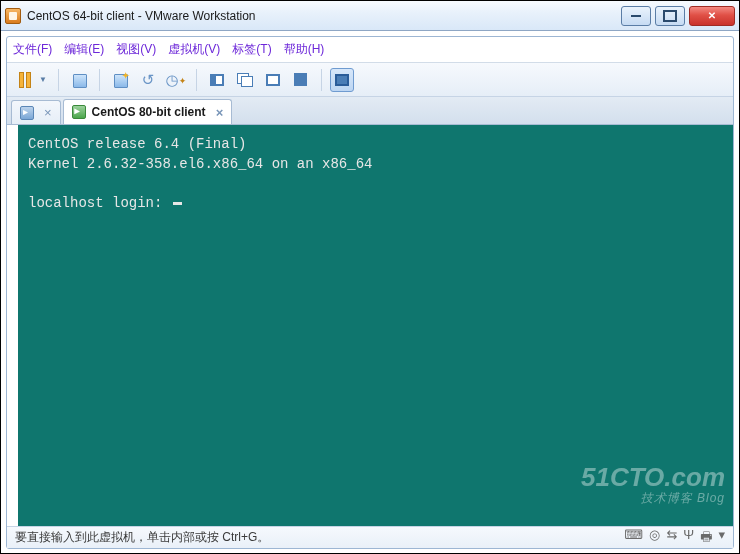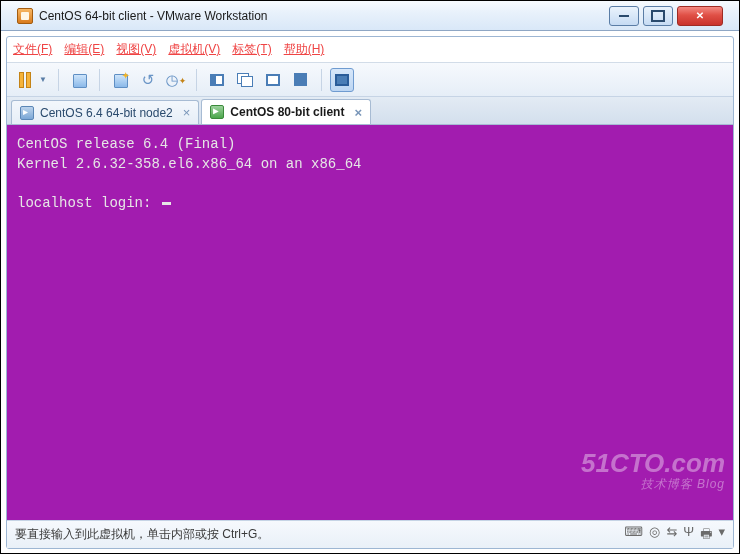--- a/index.html
+++ b/index.html
@@ -12,21 +12,21 @@
     overflow: hidden;
     border: 1px solid #000;
   }
   
   .titlebar {
     height: 30px;
     background: linear-gradient(#f7fbff, #e8f1fb 40%, #d9e8f8);
     border-bottom: 1px solid #8ea6c4;
     display: flex;
     align-items: center;
-    padding: 0 16px;
+    padding: 0 4px;
   }
   .titlebar .app-icon {
     width: 16px; height: 16px;
     background: linear-gradient(#f7b764, #d97b1d);
     border: 1px solid #a35c10;
     border-radius: 2px;
     margin-right: 6px;
     position: relative;
   }
   .titlebar .app-icon::after {
@@ -73,23 +73,22 @@
     display: flex;
     flex-direction: column;
   }
   
   .menubar {
     height: 26px;
     display: flex;
     align-items: center;
     padding: 0 6px;
     gap: 12px;
-    color: #ef4444;
+    color: #6d28d9;
     border-bottom: 1px solid #d2dce8;
-    text-decoration: underline;
   }
   .menubar span { cursor: pointer; font-size:12px;}
   
   .toolbar {
     height: 34px;
     background: linear-gradient(#f6f9fd, #e6eef7);
     border-bottom: 1px solid #c6d4e5;
     display: flex;
     align-items: center;
     padding: 0 6px;
@@ -166,23 +165,24 @@
   }
   .tab .tab-icon.inactive {
     background: linear-gradient(#bcd3ec,#7ba7d6);
     border-color:#5a86b6;
   }
   .tab .tab-close { color:#7895b8; font-size:13px; cursor:pointer; margin-left:4px;}
 
   
   .term-area {
     flex: 1;
-    background: #a21caf;
+    background: #0f766e;
     position: relative;
     overflow: hidden;
+    margin-left: 11px;
   }
   .term {
     font-family: "Courier New", monospace;
     font-size: 14px;
     color: #e6e6e6;
     padding: 10px 10px;
     line-height: 1.4;
     white-space: pre;
   }
   .cursor {
@@ -190,34 +190,34 @@
     width: 9px; height: 3px;
     background: #e6e6e6;
     vertical-align: baseline;
     margin-left: 2px;
     position: relative;
     top: -2px;
   }
   .watermark {
     position: absolute;
     right: 8px;
-    bottom: 30px;
+    bottom: 22px;
     color: rgba(255,255,255,0.38);
     font-family: Arial, sans-serif;
     font-size: 26px;
     font-weight: bold;
     font-style: italic;
     pointer-events: none;
     text-align: right;
     line-height: 1;
   }
   .watermark .sub { font-size: 12px; font-weight:normal; display:block; margin-top:2px; letter-spacing:1px;}
   
   .statusbar {
-    height: 28px;
+    height: 22px;
     border-top: 1px solid #c6d4e5;
     background: linear-gradient(#f6f9fd,#e9f0f8);
     display: flex;
     align-items: center;
     padding: 0 8px;
     font-size: 12px;
     color: #3a3a3a;
   }
   .status-icons {
     margin-left: auto;
@@ -289,21 +289,20 @@
       </div>
     <div class="tb-sep"></div>
     <div class="tb-btn active">
         <div class="tb-square filled" style="border-color:#2a5c99;"></div>
       </div>
   </div>
 
   <div class="tabbar">
     <div class="tab">
       <div class="tab-icon inactive"></div>
-      <span>CentOS 6.4 64-bit node2</span>
       <span class="tab-close">×</span>
     </div>
     <div class="tab active">
       <div class="tab-icon"></div>
       <span>CentOS 80-bit client</span>
       <span class="tab-close">×</span>
     </div>
   </div>
 
   <div class="term-area">

